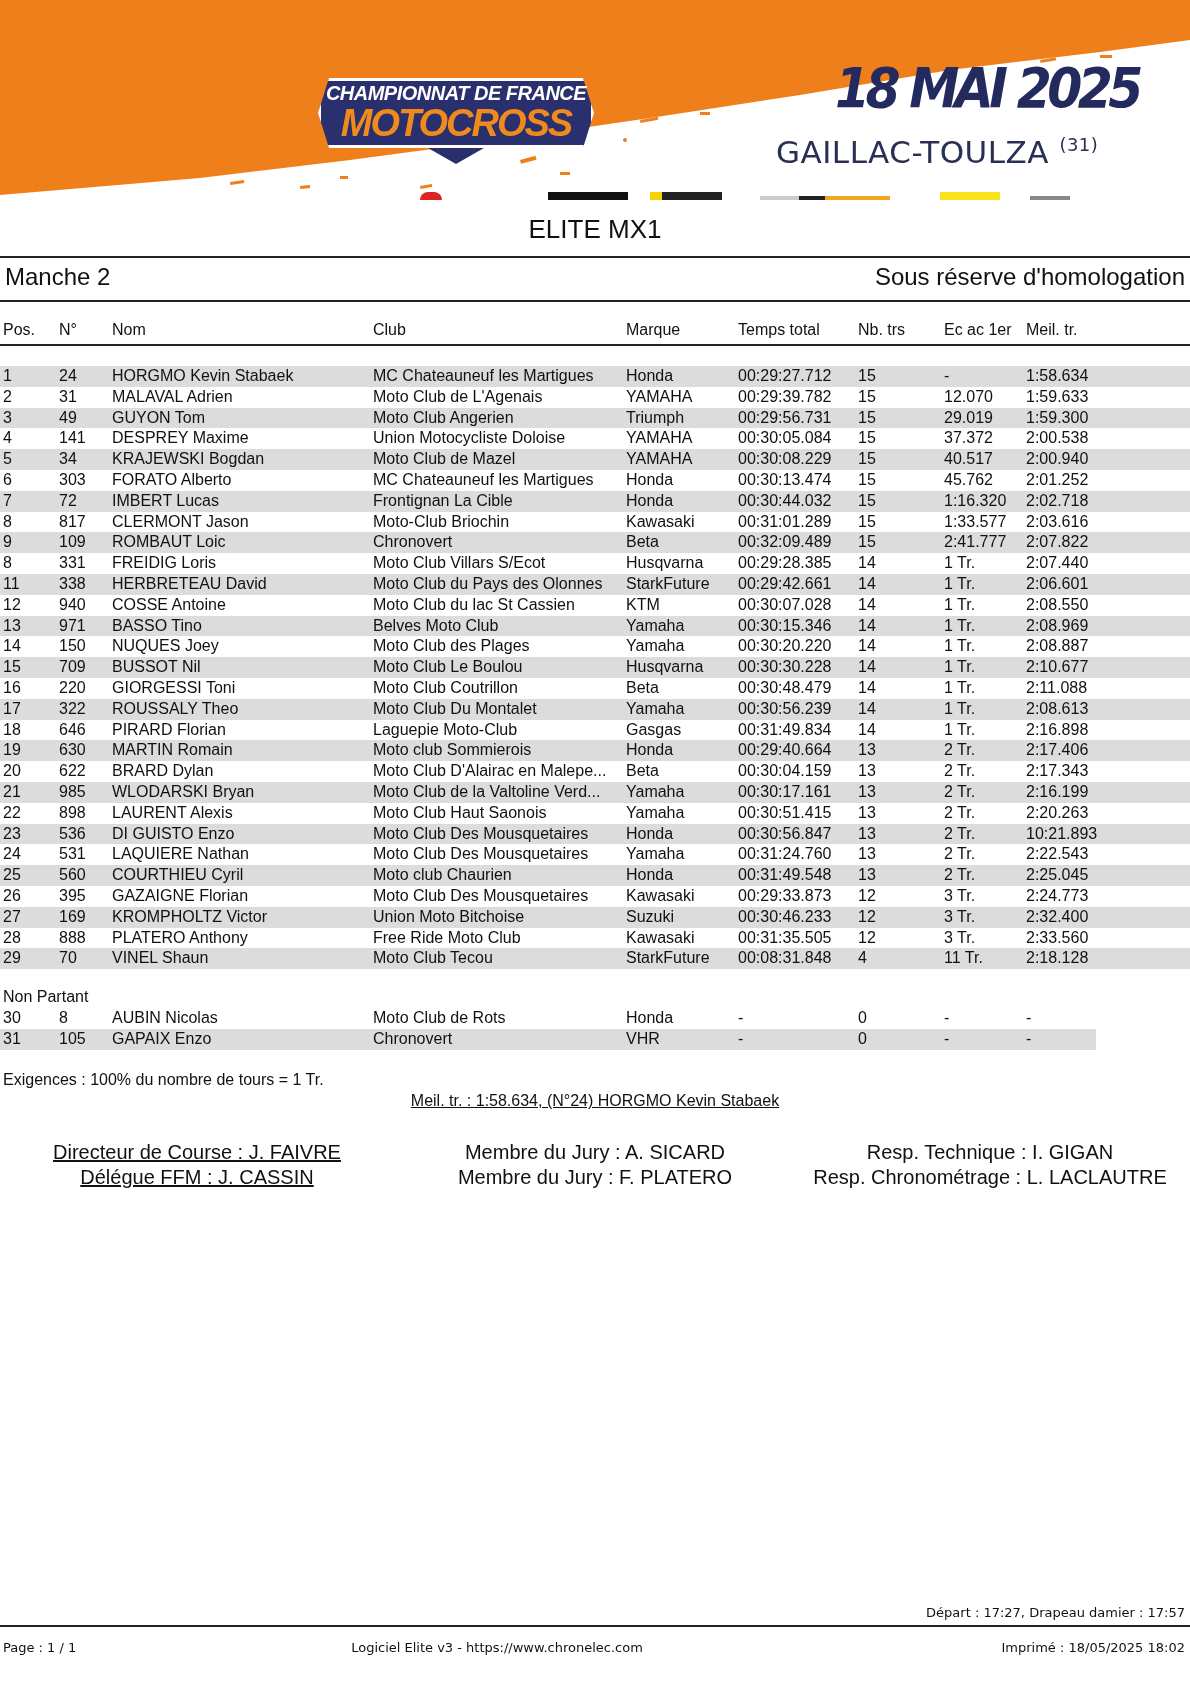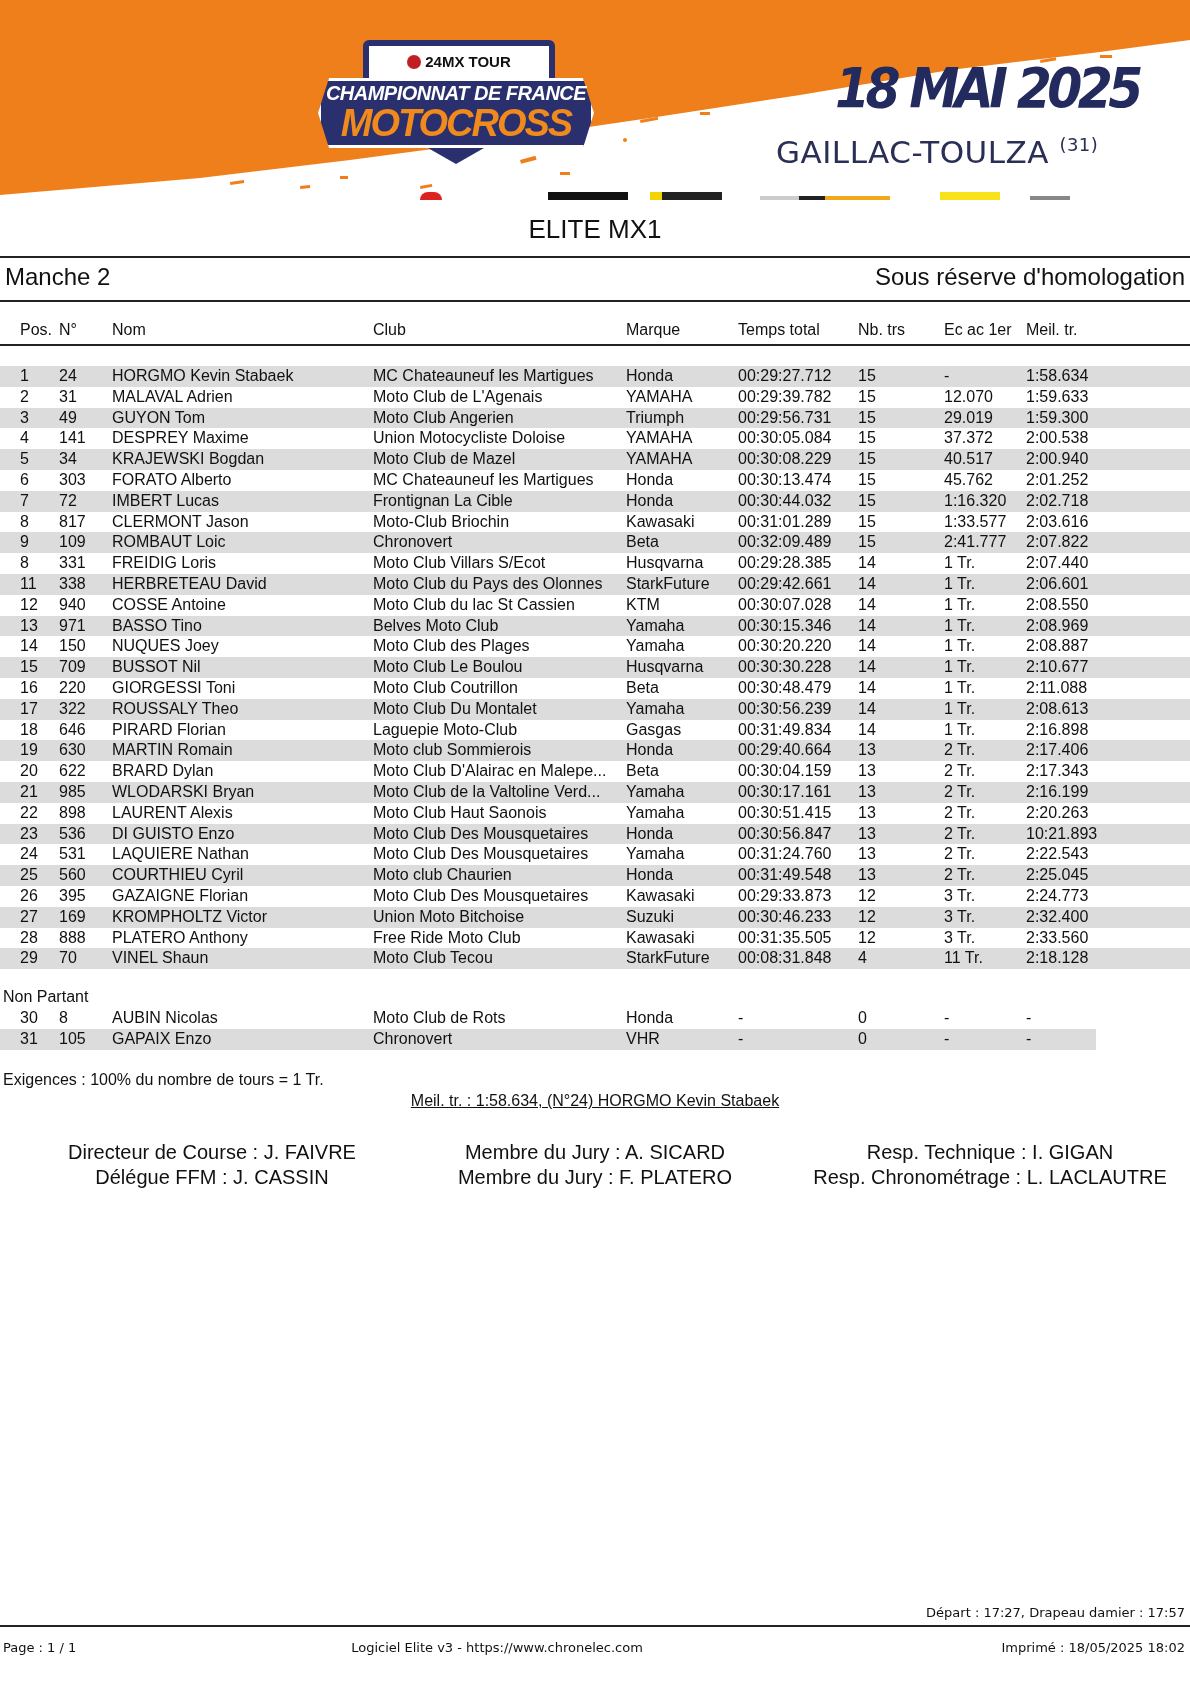--- a/index.html
+++ b/index.html
@@ -35,21 +35,21 @@
 
     
     .page-title { position: absolute; left: 0; width: 1190px; top: 214px; text-align: center; font-size: 26px; line-height: 30px; }
     .rule { position: absolute; left: 0; width: 1190px; height: 2px; background: #222; }
     .subtitle-left { position: absolute; left: 5px; top: 263px; font-size: 24px; line-height: 28px; }
     .subtitle-right { position: absolute; right: 5px; top: 263px; font-size: 24px; line-height: 28px; }
 
     
     .thead { position: absolute; left: 0; top: 321px; width: 1190px; height: 24px; font-size: 16px; }
     .col { position: absolute; white-space: nowrap; overflow: hidden; }
-    .c-pos { left: 3px; width: 48px; margin-left: 17px; }
+    .c-pos { left: 3px; width: 48px; }
     .c-num { left: 59px; width: 50px; }
     .c-nom { left: 112px; width: 255px; }
     .c-club { left: 373px; width: 243px; text-overflow: ellipsis; }
     .c-marque { left: 626px; width: 110px; }
     .c-temps { left: 738px; width: 115px; }
     .c-nbtrs { left: 858px; width: 60px; }
     .c-ecart { left: 944px; width: 80px; }
     .c-meil { left: 1026px; width: 100px; }
 
     .rows { position: absolute; left: 0; top: 366px; width: 1190px; }
@@ -57,21 +57,21 @@
     .row.shaded { background: #dcdcdc; }
 
     .np-title { position: absolute; left: 3px; top: 988px; font-size: 16px; }
     .np-rows { position: absolute; left: 0; top: 1008px; width: 1096px; }
 
     .note-left { position: absolute; left: 3px; top: 1071px; font-size: 16px; }
     .note-center { position: absolute; left: 0; width: 1190px; top: 1092px; text-align: center; font-size: 16px; text-decoration: underline; }
 
     .officials { position: absolute; left: 0; top: 1140px; width: 1190px; font-size: 20px; line-height: 25px; }
     .officials .off-col { position: absolute; top: 0; text-align: center; }
-    .off-col.c1 { left: 52px; width: 320px; }
+    .off-col.c1 { left: 37px; width: 320px; text-decoration: underline; }
     .off-col.c2 { left: 435px; width: 320px; }
     .off-col.c3 { left: 805px; width: 370px; }
 
     .race-times { position: absolute; right: 5px; top: 1605px; font-family: "DejaVu Sans", sans-serif; font-size: 13px; }
     .footer-rule { position: absolute; left: 0; top: 1625px; width: 1190px; height: 2px; background: #222; }
     .footer { position: absolute; left: 0; top: 1640px; width: 1190px; font-family: "DejaVu Sans", sans-serif; font-size: 13px; }
     .footer .f-left { position: absolute; left: 3px; }
     .footer .f-center { position: absolute; left: 0; width: 994px; text-align: center; }
     .footer .f-right { position: absolute; right: 5px; }
   </style>
@@ -92,21 +92,20 @@
       <rect x="700" y="112" width="10" height="3"></rect>
       <rect x="1040" y="60" width="16" height="3" transform="rotate(-10 1040 60)"></rect>
       <rect x="1100" y="55" width="12" height="3"></rect>
       <circle cx="625" cy="140" r="2"></circle>
       <circle cx="720" cy="102" r="2"></circle>
     </g>
   </svg>
 
 
   <div class="mx-logo">
-    <div class="tour"><span class="dot"></span><span>24MX TOUR</span></div>
     <div class="plate"></div>
     <div class="champ">CHAMPIONNAT DE FRANCE</div>
     <div class="motocross">MOTOCROSS</div>
     <div class="chev"></div>
   </div>
 
   <div class="event-date">18 MAI 2025</div>
   <div class="event-place"><span>GAILLAC-TOULZA</span> <sup>(31)</sup></div>
 
   <div class="sponsors">

